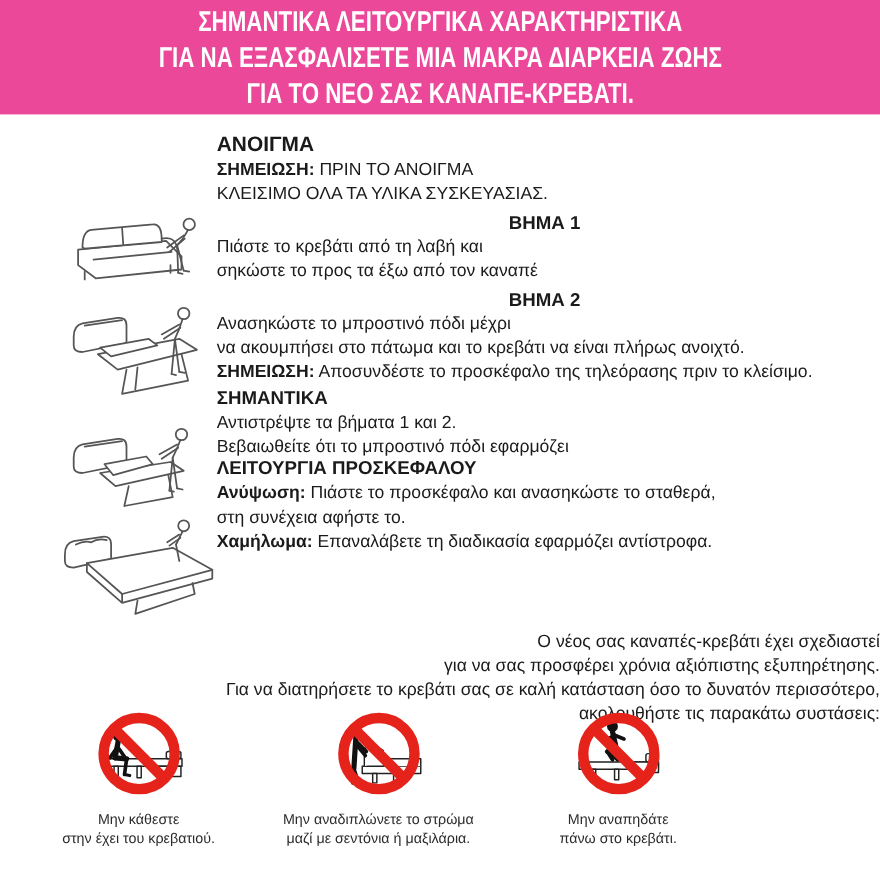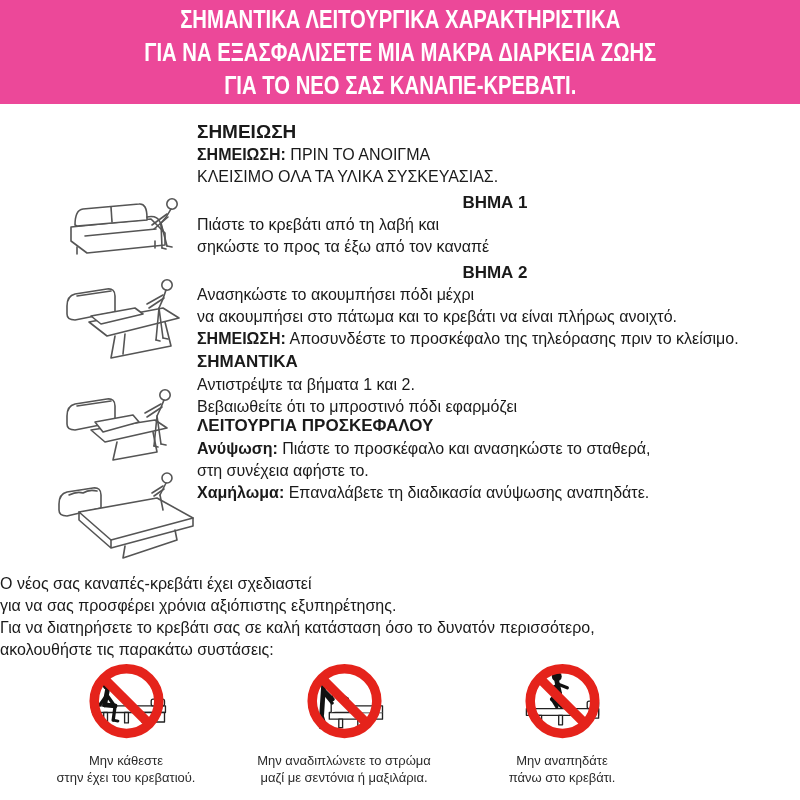--- a/index.html
+++ b/index.html
@@ -32,26 +32,26 @@
   .mtneg { margin-top:-4px; }
   .closing-title { font-size:17px; font-weight:bold; line-height:24px; }
 
   
   .illus { position:absolute; }
   .illus svg { display:block; }
   .line-art { stroke:#555; stroke-width:1.6; fill:none; stroke-linecap:round; stroke-linejoin:round; }
   .line-art-fill { stroke:#555; stroke-width:1.6; fill:#fff; stroke-linejoin:round; }
 
   
-  .outro { position:absolute; left:0; top:573px; width:800px; text-align:left; }
+  .outro { position:absolute; left:0; top:573px; width:800px; text-align:right; }
   .outro p { margin:0; font-size:16px; line-height:22px; }
 
   
   .warnings {
-    position:absolute; left:0; top:658px; width:688px;
+    position:absolute; left:0; top:642px; width:688px;
     display:flex; justify-content:center;
   }
   .warning { width:218px; display:flex; flex-direction:column; align-items:center; }
   .warning .caption { margin-top:4px; font-size:13px; line-height:17px; text-align:center; color:#2b2b2b; }
   .picto-bed { stroke:#222; stroke-width:1.4; fill:#fff; stroke-linejoin:round; }
   .picto-body { stroke:#111; fill:none; stroke-linecap:round; }
   .picto-head { fill:#111; }
   .ring { stroke:#E5231B; stroke-width:10; fill:none; }
   .slash { stroke:#E5231B; stroke-width:10; stroke-linecap:butt; }
 </style>
@@ -122,42 +122,42 @@
       <path class="line-art" d="M34,44 L34,52 L66,80 L66,72 M66,80 L148,58 L148,50"></path>
       <path class="line-art" d="M80,78 l-2,12 M130,62 l2,10 M78,90 L132,72"></path>
       <circle class="line-art" cx="122" cy="10" r="5"></circle>
       <path class="line-art" d="M121,15 Q118,21 115,27"></path>
       <path class="line-art" d="M118,18 L107,25 M119,21 L109,28"></path>
       <path class="line-art" d="M115,27 L118,42"></path>
     </svg>
   </div>
 
   <div class="text-col">
-    <div class="sec-title">ΣΗΜΕΙΩΣΗ</div>
+    <div class="sec-title">ΑΝΟΙΓΜΑ</div>
     <p><b>ΣΗΜΕΙΩΣΗ:</b><span> ΠΡΙΝ ΤΟ ΑΝΟΙΓΜΑ</span></p>
     <p>ΚΛΕΙΣΙΜΟ ΟΛΑ ΤΑ ΥΛΙΚΑ ΣΥΣΚΕΥΑΣΙΑΣ.</p>
 
     <div class="h2 mt3">ΒΗΜΑ 1</div>
     <p>Πιάστε το κρεβάτι από τη λαβή και</p>
     <p>σηκώστε το προς τα έξω από τον καναπέ</p>
 
     <div class="h2 mt3">ΒΗΜΑ 2</div>
-    <p>Ανασηκώστε το ακουμπήσει πόδι μέχρι</p>
+    <p>Ανασηκώστε το μπροστινό πόδι μέχρι</p>
     <p>να ακουμπήσει στο πάτωμα και το κρεβάτι να είναι πλήρως ανοιχτό.</p>
 
     <p class="mt14"><b>ΣΗΜΕΙΩΣΗ:</b><span> Αποσυνδέστε το προσκέφαλο της τηλεόρασης πριν το κλείσιμο.</span></p>
 
     <div class="closing-title">ΣΗΜΑΝΤΙΚΑ</div>
     <p>Αντιστρέψτε τα βήματα 1 και 2.</p>
     <p>Βεβαιωθείτε ότι το μπροστινό πόδι εφαρμόζει</p>
 
     <div class="closing-title mtneg">ΛΕΙΤΟΥΡΓΙΑ ΠΡΟΣΚΕΦΑΛΟΥ</div>
     <p><b>Ανύψωση:</b><span> Πιάστε το προσκέφαλο και ανασηκώστε το σταθερά,</span></p>
     <p>στη συνέχεια αφήστε το.</p>
-    <p><b>Χαμήλωμα:</b><span> Επαναλάβετε τη διαδικασία ανύψωσης αναπηδάτε.</span></p>
+    <p><b>Χαμήλωμα:</b><span> Επαναλάβετε τη διαδικασία εφαρμόζει αντίστροφα.</span></p>
   </div>
 
   <div class="outro">
     <p>Ο νέος σας καναπές-κρεβάτι έχει σχεδιαστεί</p>
     <p>για να σας προσφέρει χρόνια αξιόπιστης εξυπηρέτησης.</p>
     <p>Για να διατηρήσετε το κρεβάτι σας σε καλή κατάσταση όσο το δυνατόν περισσότερο,</p>
     <p>ακολουθήστε τις παρακάτω συστάσεις:</p>
   </div>
 
   <div class="warnings">

